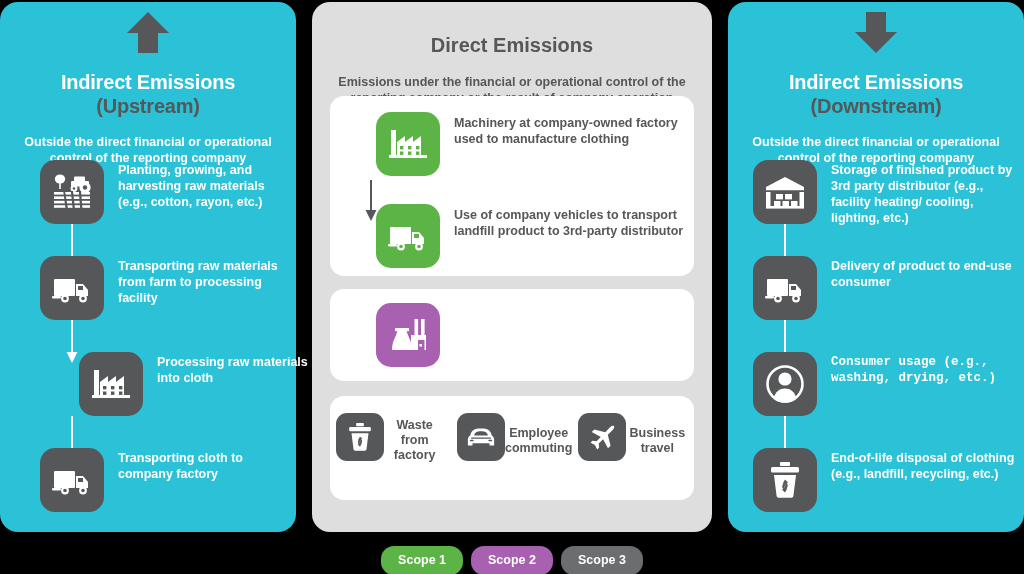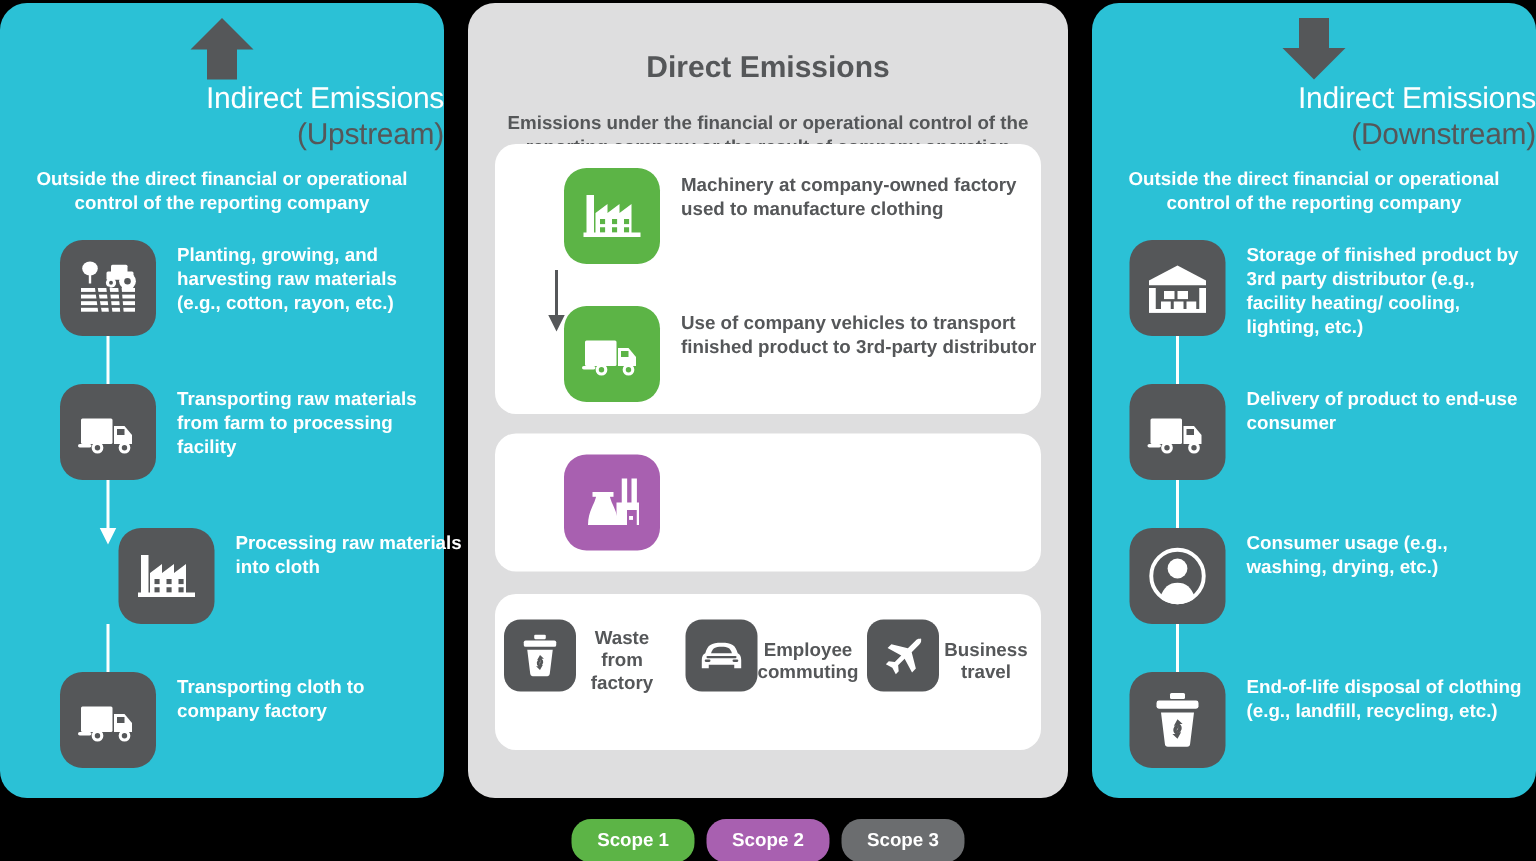--- a/index.html
+++ b/index.html
@@ -17,22 +17,22 @@
 
   #panel-upstream{left:0;top:2px;width:296px;height:530px;}
   #panel-direct{left:312px;top:2px;width:400px;height:530px;}
   #panel-downstream{left:728px;top:2px;width:296px;height:530px;}
 
   
   .big-arrow{position:absolute;left:50%;transform:translateX(-50%);top:8px;width:46px;height:44px;}
 
   
   .side-title{
-    text-align:right;color:#ffffff;font-weight:normal;font-size:20px;
-    line-height:24px;letter-spacing:-0.2px;margin:0;
+    text-align:center;color:#ffffff;font-weight:bold;font-size:20px;
+    line-height:24px;letter-spacing:-0.2px;margin:16px;
   }
   .side-title .paren{color:#555759;display:block;}
   .side-sub{
     text-align:center;color:#ffffff;font-weight:bold;font-size:12.5px;
     line-height:16px;margin:9px 18px 0 18px;
   }
 
   .mid-title{
     text-align:center;color:#555759;font-weight:bold;font-size:20px;
     line-height:24px;margin:17px;
@@ -260,21 +260,21 @@
             <path d="M26 18 h7 l5 6 v6 h-12 z"></path>
             <rect x="2" y="30" width="9" height="2.4" rx="1.2"></rect>
             <circle cx="15" cy="32.5" r="3.9"></circle>
             <circle cx="33" cy="32.5" r="3.9"></circle>
           </g>
           <circle cx="15" cy="32.5" r="1.8" fill="#5cb446"></circle>
           <circle cx="33" cy="32.5" r="1.8" fill="#5cb446"></circle>
           <rect x="28" y="20" width="5" height="4" fill="#5cb446"></rect>
         </svg>
       </div>
-      <div class="card-text">Use of company vehicles to transport finished product to 3rd-party distributor</div>
+      <div class="card-text">Use of company vehicles to transport landfill product to 3rd-party distributor</div>
     </div>
   </div>
 
   <div class="card" id="card-scope2">
     <div class="card-row" style="left:17px;top:14px;width:330px;">
       <div class="icon-tile purple">
         <svg viewBox="0 0 44 44" width="44" height="44" aria-hidden="true">
           <g fill="#ffffff">
             <path d="M6 37 C6 27 11 23 11.8 16 h8.4 C21 23 26 27 26 37 z"></path>
             <rect x="9" y="15" width="14" height="3.2"></rect>
@@ -413,21 +413,21 @@
               <circle cx="33" cy="32.5" r="3.9"></circle>
             </g>
             <circle cx="15" cy="32.5" r="1.8" fill="#555759"></circle>
             <circle cx="33" cy="32.5" r="1.8" fill="#555759"></circle>
             <rect x="28" y="20" width="5" height="4" fill="#555759"></rect>
           </svg>
         </div>
         <div class="row-text">Delivery of product to end-use consumer</div>
       </div>
 
-      <div class="row" style="left:25px;top:350px;width:262px;">
+      <div class="row" style="left:25px;top:350px;width:262px;font-family:Liberation Mono, monospace;">
         <div class="icon-tile">
           <svg viewBox="0 0 44 44" width="44" height="44" aria-hidden="true">
             <circle cx="22" cy="22" r="17.5" fill="none" stroke="#ffffff" stroke-width="2.6"></circle>
             <circle cx="22" cy="17" r="6.6" fill="#ffffff"></circle>
             <path d="M10.5 36.5 c2 -7 6 -10 11.5 -10 c5.5 0 9.5 3 11.5 10 a17.5 17.5 0 0 1 -23 0 z" fill="#ffffff"></path>
           </svg>
         </div>
         <div class="row-text">Consumer usage (e.g., washing, drying, etc.)</div>
       </div>
 

